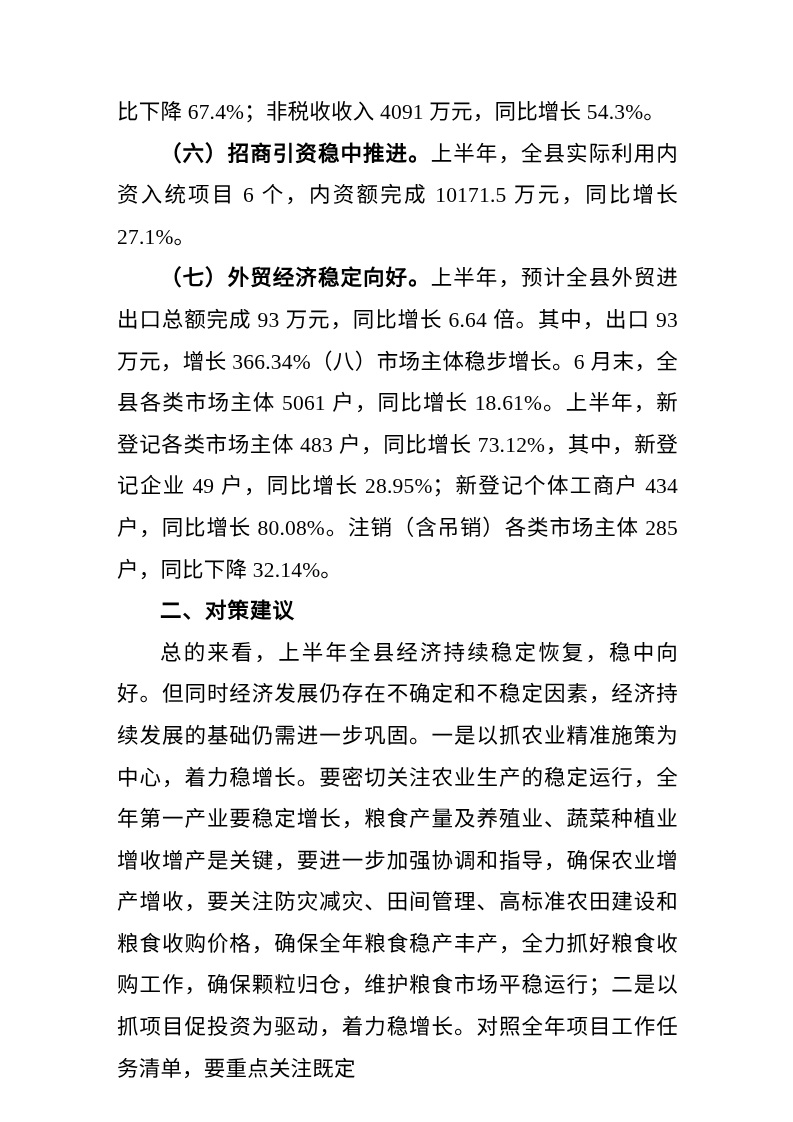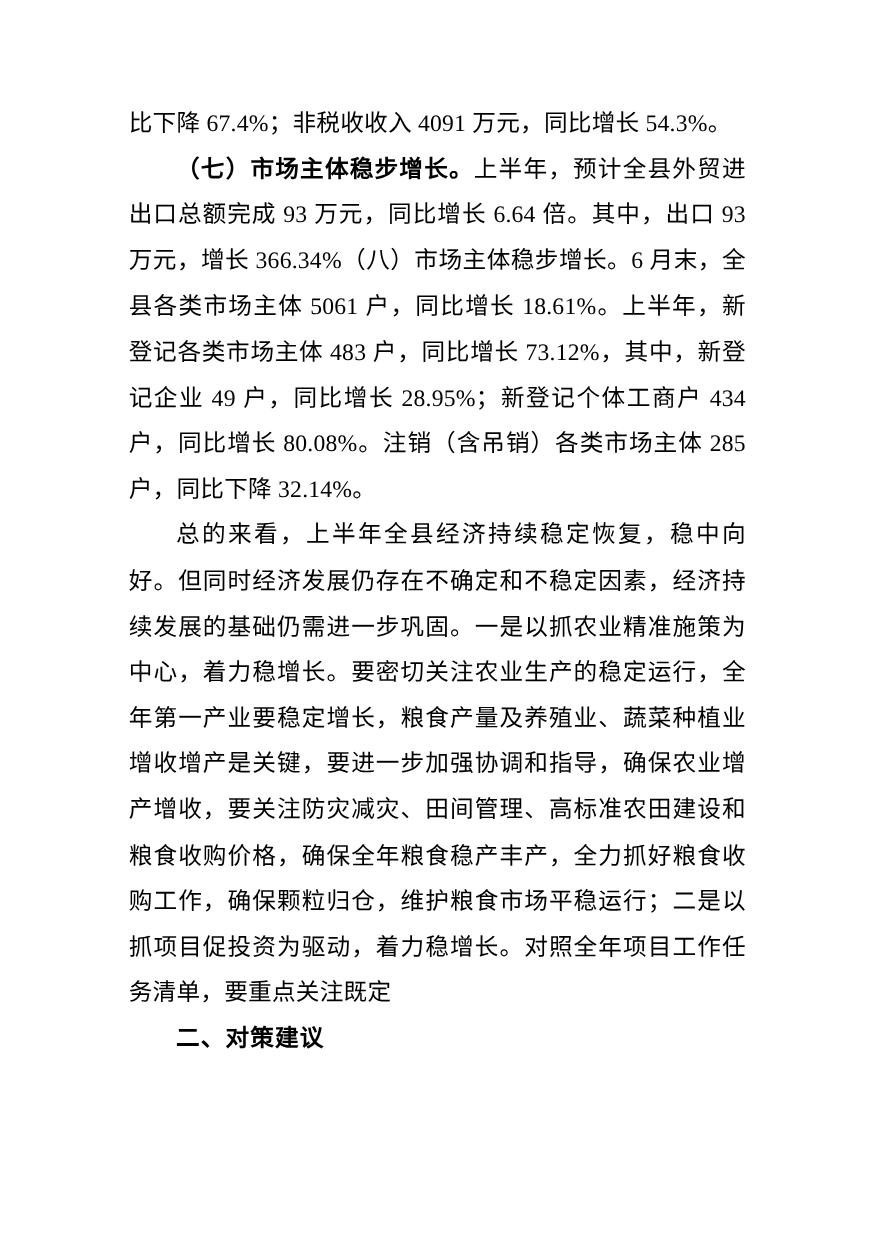--- a/index.html
+++ b/index.html
@@ -43,17 +43,18 @@
     font-weight: bold;
     letter-spacing: 1px;
   }
 </style>
 </head>
 <body>
 
 <div class="page">
   <div class="doc-body" id="doc-body">
       <p><span>比下降 67.4%；非税收收入 4091 万元，同比增长 54.3%。</span></p>
-      <p class="indent"><span class="run-bold">（七）市场主体稳步增长。</span><span>上半年，预计全县外贸进出口总额完成 93 万元，同比增长 6.64 倍。其中，出口 93 万元，增长 366.34%（八）市场主体稳步增长。6 月末，全县各类市场主体 5061 户，同比增长 18.61%。上半年，新登记各类市场主体 483 户，同比增长 73.12%，其中，新登记企业 49 户，同比增长 28.95%；新登记个体工商户 434 户，同比增长 80.08%。注销（含吊销）各类市场主体 285 户，同比下降 32.14%。</span></p>
+      <p class="indent"><span class="run-bold">（六）招商引资稳中推进。</span><span>上半年，全县实际利用内资入统项目 6 个，内资额完成 10171.5 万元，同比增长 27.1%。</span></p>
+      <p class="indent"><span class="run-bold">（七）外贸经济稳定向好。</span><span>上半年，预计全县外贸进出口总额完成 93 万元，同比增长 6.64 倍。其中，出口 93 万元，增长 366.34%（八）市场主体稳步增长。6 月末，全县各类市场主体 5061 户，同比增长 18.61%。上半年，新登记各类市场主体 483 户，同比增长 73.12%，其中，新登记企业 49 户，同比增长 28.95%；新登记个体工商户 434 户，同比增长 80.08%。注销（含吊销）各类市场主体 285 户，同比下降 32.14%。</span></p>
+      <p class="indent heading"><span class="run-bold">二、对策建议</span></p>
       <p class="indent"><span>总的来看，上半年全县经济持续稳定恢复，稳中向好。但同时经济发展仍存在不确定和不稳定因素，经济持续发展的基础仍需进一步巩固。一是以抓农业精准施策为中心，着力稳增长。要密切关注农业生产的稳定运行，全年第一产业要稳定增长，粮食产量及养殖业、蔬菜种植业增收增产是关键，要进一步加强协调和指导，确保农业增产增收，要关注防灾减灾、田间管理、高标准农田建设和粮食收购价格，确保全年粮食稳产丰产，全力抓好粮食收购工作，确保颗粒归仓，维护粮食市场平稳运行；二是以抓项目促投资为驱动，着力稳增长。对照全年项目工作任务清单，要重点关注既定</span></p>
-      <p class="indent heading"><span class="run-bold">二、对策建议</span></p>
     </div>
 </div>
 
 </body></html>

